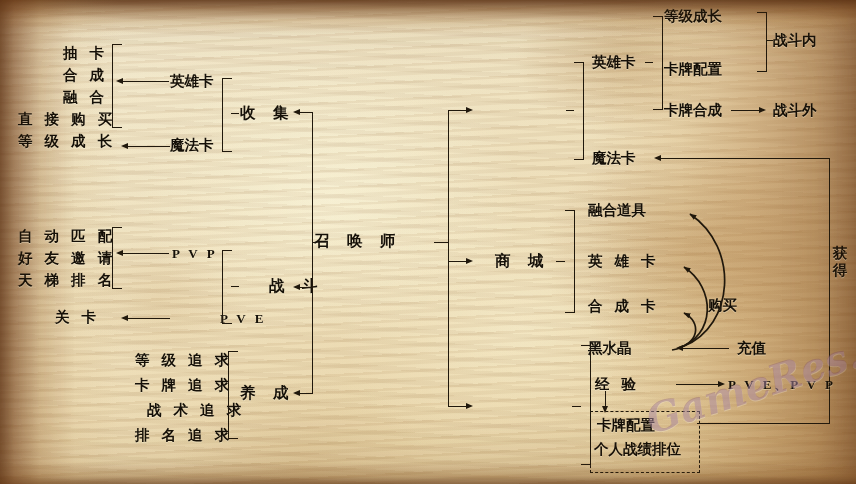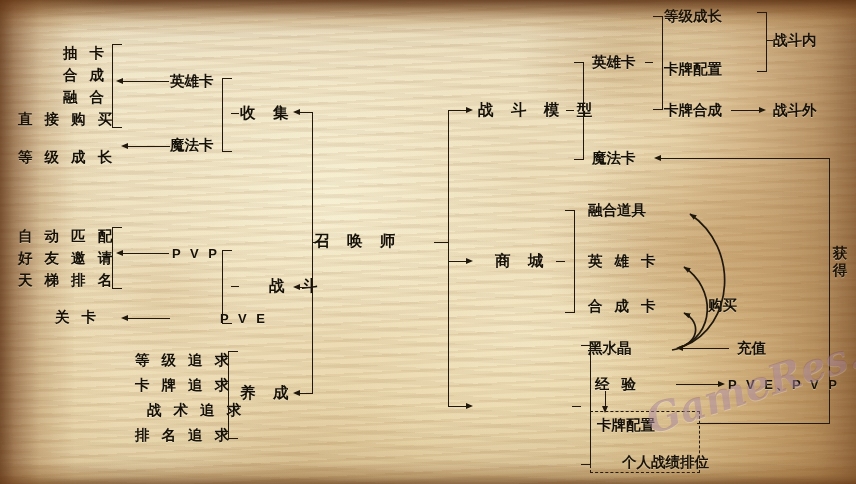--- a/index.html
+++ b/index.html
@@ -40,21 +40,21 @@
   
   .n{
     position:absolute;white-space:nowrap;
     color:#151008;font-weight:bold;line-height:1;
     text-shadow:0 1px 0 rgba(255,250,230,.38);
   }
   .sz14{font-size:14.5px;}
   .sz15{font-size:15.5px;}
   .wide{letter-spacing:6px;}
   .wide2{letter-spacing:3.5px;}
-  .lat{font-family:Liberation Sans, sans-serif;letter-spacing:3px;font-size:13px;}
+  .lat{font-family:Liberation Serif, serif;letter-spacing:3px;font-size:13px;}
 
   
   .h{position:absolute;height:0;border-top:1.6px solid #20180c;}
   .v{position:absolute;width:0;border-left:1.6px solid #20180c;}
   .brk{position:absolute;border:1.6px solid #20180c;border-left:none;}
   .brkL{position:absolute;border:1.6px solid #20180c;border-right:none;}
   .arrL,.arrR,.arrD{position:absolute;width:0;height:0;}
   .arrL{border-top:3.6px solid transparent;border-bottom:3.6px solid transparent;border-right:7px solid #20180c;}
   .arrR{border-top:3.6px solid transparent;border-bottom:3.6px solid transparent;border-left:7px solid #20180c;}
   .arrD{border-left:3.4px solid transparent;border-right:3.4px solid transparent;border-top:7px solid #20180c;}
@@ -83,21 +83,21 @@
   <div class="n sz14 wide2" style="left:63px;top:90px;">融 合</div>
   <div class="n sz14 wide2" style="left:18px;top:112px;">直 接 购 买</div>
 
   <div class="brkL" style="left:112px;top:44px;width:9px;height:82px;"></div>
 
   <div class="h" style="left:121px;top:81px;width:48px;"></div>
   <div class="arrL" style="left:116px;top:77.5px;"></div>
 
   <div class="n sz14" style="left:170px;top:74px;">英雄卡</div>
 
-  <div class="n sz14 wide2" style="left:18px;top:150px;">等 级 成 长</div>
+  <div class="n sz14 wide2" style="left:18px;top:134px;">等 级 成 长</div>
   <div class="h" style="left:126px;top:146px;width:44px;"></div>
   <div class="arrL" style="left:121px;top:142.5px;"></div>
   <div class="n sz14" style="left:170px;top:138px;">魔法卡</div>
 
   <div class="brkL" style="left:222px;top:78px;width:9px;height:72px;"></div>
   <div class="h" style="left:231px;top:113px;width:8px;"></div>
   <div class="n sz15 wide" style="left:240px;top:106px;">收 集</div>
 
   <div class="n sz14 wide2" style="left:18px;top:229px;">自 动 匹 配</div>
   <div class="n sz14 wide2" style="left:18px;top:251px;">好 友 邀 请</div>
@@ -139,21 +139,20 @@
   <div class="h" style="left:434px;top:242px;width:14px;"></div>
   <div class="v" style="left:448px;top:110px;height:296px;"></div>
 
   <div class="h" style="left:448px;top:110px;width:20px;"></div>
   <div class="arrR" style="left:466px;top:106.5px;"></div>
   <div class="h" style="left:448px;top:261px;width:20px;"></div>
   <div class="arrR" style="left:466px;top:257.5px;"></div>
   <div class="h" style="left:448px;top:406px;width:20px;"></div>
   <div class="arrR" style="left:466px;top:402.5px;"></div>
 
-  <div class="n sz15 wide" style="left:478px;top:103px;">战 斗 模 型</div>
   <div class="h" style="left:566px;top:110px;width:8px;"></div>
   <div class="brk" style="left:574px;top:62px;width:9px;height:96px;"></div>
 
   <div class="n sz14" style="left:592px;top:55px;">英雄卡</div>
   <div class="h" style="left:645px;top:62px;width:8px;"></div>
   <div class="brk" style="left:653px;top:16px;width:9px;height:92px;"></div>
 
   <div class="n sz14" style="left:664px;top:9px;">等级成长</div>
   <div class="n sz14" style="left:664px;top:62px;">卡牌配置</div>
   <div class="n sz14" style="left:664px;top:103px;">卡牌合成</div>
@@ -195,21 +194,21 @@
   <div class="n sz14 wide2" style="left:595px;top:377px;">经 验</div>
   <div class="h" style="left:676px;top:384px;width:44px;"></div>
   <div class="arrR" style="left:718px;top:380.5px;"></div>
   <div class="n lat" style="left:728px;top:378px;">P V E、P V P</div>
 
   <div class="v" style="left:605px;top:391px;height:17px;"></div>
   <div class="arrD" style="left:601.6px;top:406px;"></div>
 
   <div class="dashbox" style="left:590px;top:411px;width:108px;height:60px;"></div>
   <div class="n sz14" style="left:597px;top:418px;">卡牌配置</div>
-  <div class="n sz14" style="left:594px;top:455px;margin-left:28px;">个人战绩排位</div>
+  <div class="n sz14" style="left:594px;top:442px;">个人战绩排位</div>
 
   <svg class="curves" viewBox="0 0 856 484">
     <defs>
       <marker id="ah" markerWidth="8" markerHeight="8" refX="6.4" refY="3.1" orient="auto" markerUnits="userSpaceOnUse">
         <path d="M0,0.4 L7,3.1 L0,5.8 Z" fill="#20180c"></path>
       </marker>
     </defs>
 
     <path d="M672,350 C700,345 702,322 684,313" fill="none" stroke="#20180c" stroke-width="1.7" marker-end="url(#ah)"></path>
 

